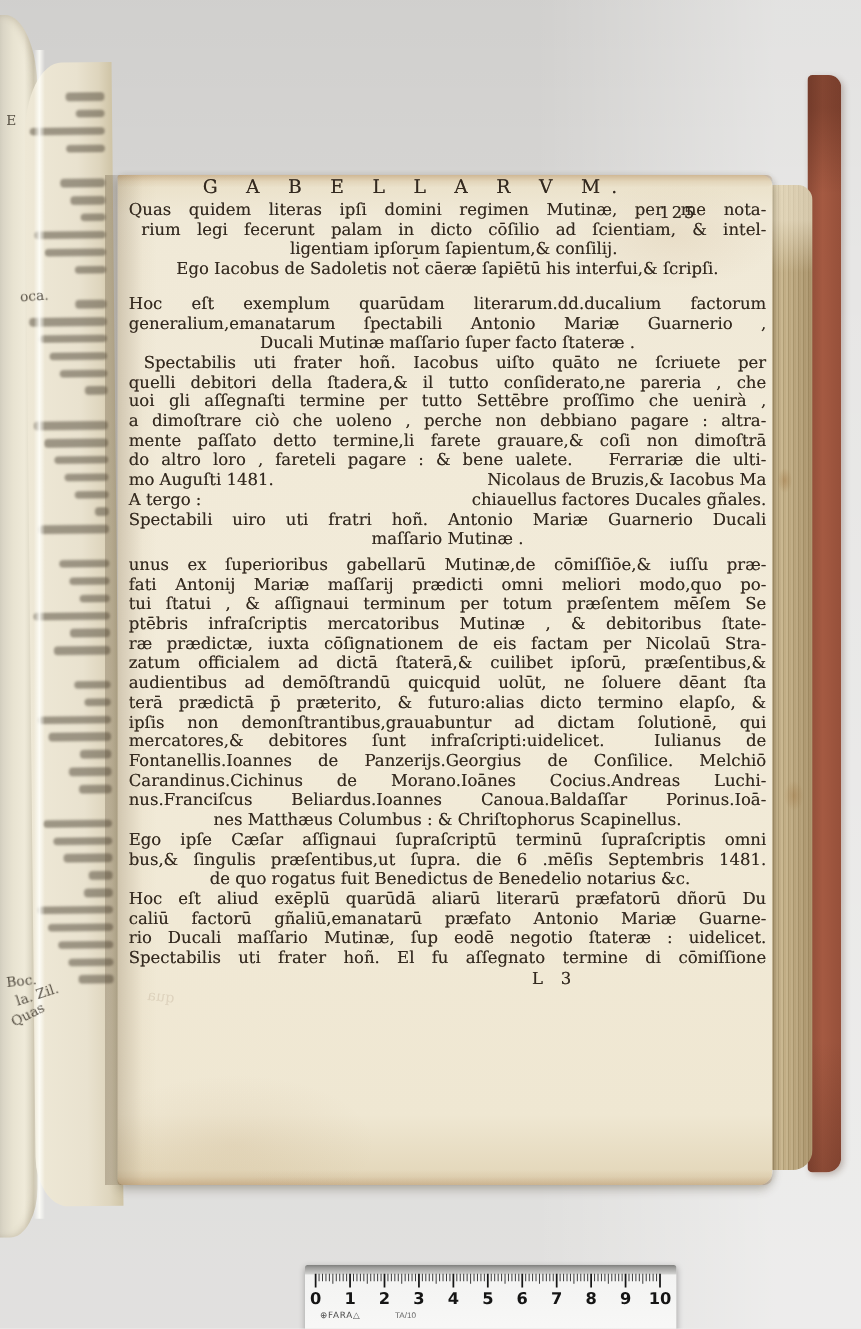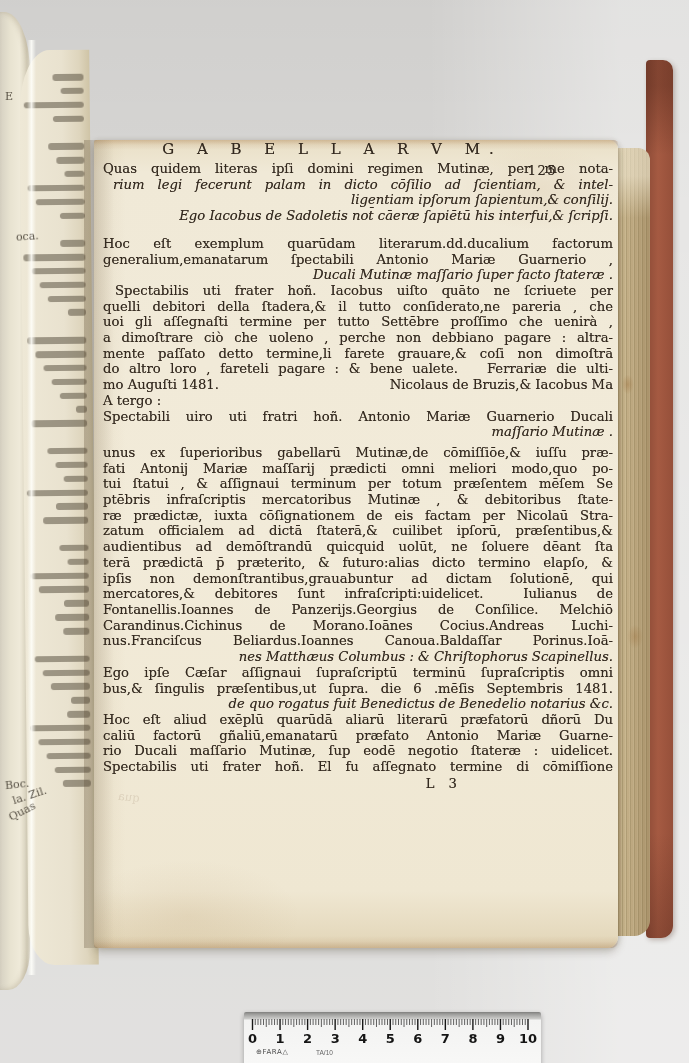--- a/index.html
+++ b/index.html
@@ -43,21 +43,21 @@
          background:linear-gradient(0deg,rgba(150,100,50,.30),rgba(150,100,50,.08) 55%,rgba(150,100,50,0));}
   
   .text-block{position:absolute;left:9px;top:2px;width:510px;color:#33291f;
          font-size:13.2px;line-height:15.7px;text-shadow:0 0 .4px rgba(40,30,20,.55);}
   .hdr{position:relative;height:17px;margin-bottom:2px;}
   .hdr .title{position:absolute;left:45%;transform:translateX(-50%);top:0;
          font-size:15px;letter-spacing:9px;white-space:nowrap;}
   .hdr .pnum{position:absolute;right:56px;top:1px;font-size:13px;letter-spacing:1.5px;margin-top:20px;}
   .line{min-height:15.7px;}
   .line.j{text-align:justify;text-align-last:justify;}
-  .line.l{text-align:right;font-style:italic;}
+  .line.l{text-align:center;}
   .line.s{display:flex;justify-content:space-between;}
   .sig{margin-top:1px;text-align:right;padding-right:156px;word-spacing:10px;}
   .show-through{position:absolute;left:24px;top:650px;transform:scaleX(-1) rotate(-6deg);
          opacity:.15;color:#7a5c42;font-size:11.5px;}
   
   .fore-edge{position:absolute;left:613px;top:148px;width:37px;height:788px;z-index:3;
          background:
            linear-gradient(180deg,rgba(246,239,219,.55) 0 28px,rgba(246,239,219,0) 70px),
            radial-gradient(6px 10px at 40% 30%,rgba(150,100,45,.35),rgba(150,100,45,0)),
            radial-gradient(8px 12px at 60% 62%,rgba(150,100,45,.30),rgba(150,100,45,0)),
@@ -152,39 +152,40 @@
   <div class="page">
     <div class="page-edge-top"></div>
     <div class="page-edge-bottom"></div>
     <div class="text-block">
       <div class="hdr">
         <span class="title">G A B E L L A R V M.</span>
         <span class="pnum">125</span>
       </div>
       <div id="lines">
           <div class="line j">Quas quidem literas ipſi domini regimen Mutinæ, per me nota-</div>
-          <div class="line j" style="text-indent: 10px; font-style: italic;">rium legi fecerunt palam in dicto cōſilio ad ſcientiam, &amp; intel-</div>
+          <div class="line j" style="text-indent: 10px;">rium legi fecerunt palam in dicto cōſilio ad ſcientiam, &amp; intel-</div>
           <div class="line l" style="text-indent: 10px;">ligentiam ipſorum ſapientum,&amp; conſilij.</div>
           <div class="line l">Ego Iacobus de Sadoletis not̄ cāeræ ſapiētū his interfui,&amp; ſcripſi.</div>
           <div class="gap" style="height: 12px;"></div>
           <div class="line j">Hoc eſt exemplum quarūdam literarum.dd.ducalium factorum</div>
           <div class="line j">generalium,emanatarum ſpectabili Antonio Mariæ Guarnerio ,</div>
           <div class="line l">Ducali Mutinæ maſſario ſuper facto ſtateræ .</div>
           <div class="line j" style="text-indent: 12px;">Spectabilis uti frater hoñ. Iacobus uiſto quāto ne ſcriuete per</div>
           <div class="line j">quelli debitori della ſtadera,&amp; il tutto conſiderato,ne pareria , che</div>
           <div class="line j">uoi gli aſſegnaſti termine per tutto Settēbre proſſimo che uenirà ,</div>
           <div class="line j">a dimoſtrare ciò che uoleno , perche non debbiano pagare : altra-</div>
           <div class="line j">mente paſſato detto termine,li farete grauare,&amp; coſi non dimoſtrā</div>
           <div class="line j">do altro loro , fareteli pagare : &amp; bene ualete.&nbsp;&nbsp;&nbsp;Ferrariæ die ulti-</div>
           <div class="line s">
             <span>mo Auguſti 1481.</span>
             <span>Nicolaus de Bruzis,&amp; Iacobus Ma</span>
           </div>
           <div class="line s">
             <span>A tergo :</span>
+            <span>chiauellus factores Ducales gñales.</span>
           </div>
           <div class="line j">Spectabili uiro uti fratri hoñ. Antonio Mariæ Guarnerio Ducali</div>
           <div class="line l">maſſario Mutinæ .</div>
           <div class="gap" style="height: 5px;"></div>
           <div class="line j">unus ex ſuperioribus gabellarū Mutinæ,de cōmiſſiōe,&amp; iuſſu præ-</div>
           <div class="line j">fati Antonij Mariæ maſſarij prædicti omni meliori modo,quo po-</div>
           <div class="line j">tui ſtatui , &amp; aſſignaui terminum per totum præſentem mēſem Se</div>
           <div class="line j">ptēbris infraſcriptis mercatoribus Mutinæ , &amp; debitoribus ſtate-</div>
           <div class="line j">ræ prædictæ, iuxta cōſignationem de eis factam per Nicolaū Stra-</div>
           <div class="line j">zatum officialem ad dictā ſtaterā,&amp; cuilibet ipſorū, præſentibus,&amp;</div>

